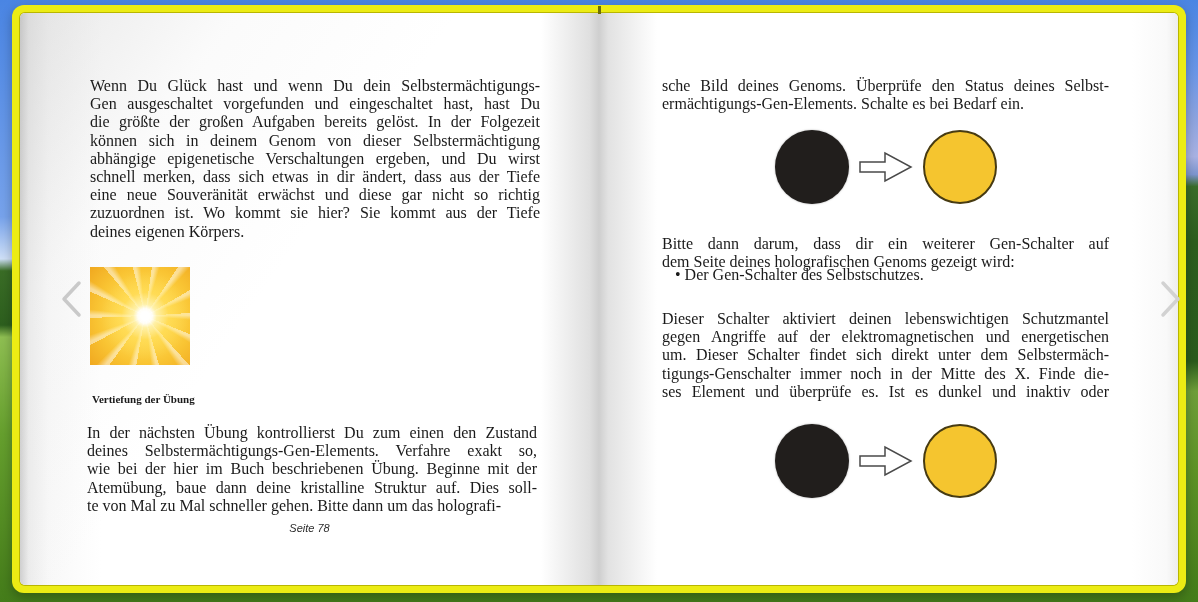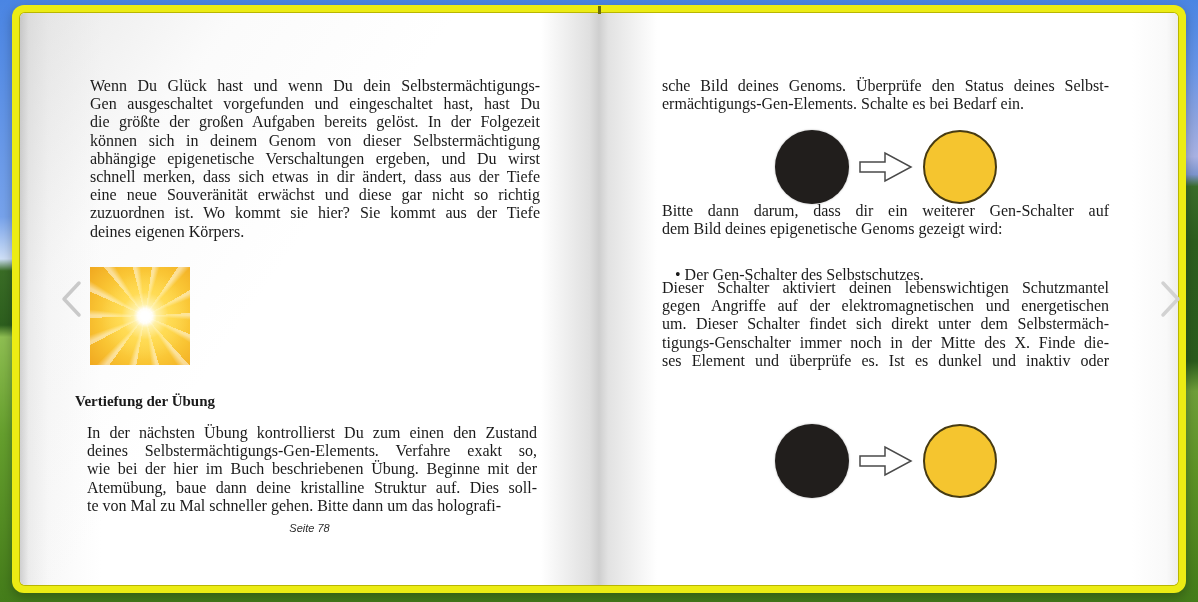--- a/index.html
+++ b/index.html
@@ -26,25 +26,25 @@
     background:linear-gradient(125deg,rgba(180,180,180,0.30) 0%,rgba(220,220,220,0.12) 22%,rgba(255,255,255,0) 45%);}
   .gutter{position:absolute;left:45%;top:0;width:10%;height:100%;pointer-events:none;
     background:linear-gradient(to right,rgba(110,110,110,0) 0%,rgba(110,110,110,0.22) 42%,rgba(95,95,95,0.30) 50%,rgba(110,110,110,0.20) 58%,rgba(110,110,110,0) 100%);}
   .spine-notch{position:absolute;left:50%;top:-9px;width:3px;height:9px;margin-left:-1px;background:#6d6d05;}
   
   .tblock{position:absolute;color:var(--text,#1a1a1a);font-size:16px;}
   .line{line-height:18.2px;text-align:justify;text-align-last:justify;white-space:nowrap;}
   .line.last{text-align-last:left;}
   .lp-p1{left:70px;top:64px;width:450px;}
   .lp-p2{left:67px;top:411px;width:450px;}
-  .heading{left:55px;top:380px;width:450px;font-weight:bold;font-size:15px;}
+  .heading{left:72px;top:380px;width:450px;font-weight:bold;font-size:11px;}
   .rp-p1{left:63px;top:64px;width:447px;}
-  .rp-p2{left:63px;top:189px;width:447px;}
+  .rp-p2{left:63px;top:222px;width:447px;}
   .rp-bullet{left:76px;top:253px;width:447px;line-height:18.2px;}
-  .rp-p3{left:63px;top:266px;width:447px;}
+  .rp-p3{left:63px;top:297px;width:447px;}
   .page-num{position:absolute;top:509px;width:100%;text-align:center;
     font-family:"Liberation Sans","DejaVu Sans",sans-serif;font-size:11px;color:#2b2b2b;font-style:italic;}
   
   .sun-image{position:absolute;left:70px;top:254px;width:100px;height:98px;
     background:
       radial-gradient(circle at 55% 50%, #ffffff 0 6%, rgba(255,255,255,0.92) 10%, rgba(255,244,180,0.8) 16%, rgba(255,222,90,0.45) 32%, rgba(255,210,60,0) 60%),
       repeating-conic-gradient(from 8deg at 55% 50%, rgba(255,255,255,0.50) 0deg 3deg, rgba(255,255,255,0) 9deg 26deg),
       radial-gradient(circle at 55% 50%, #ffe98c 0%, #ffd84e 35%, #f9c433 65%, #f0a81f 100%);}
   
   .switch-row{position:absolute;left:63px;width:447px;height:84px;display:flex;
@@ -105,21 +105,21 @@
           <div class="arrow-icon">
             <svg width="54" height="36" viewBox="0 0 54 36">
               <polygon points="1,13 26,13 26,4 52,18 26,32 26,23 1,23" fill="#ffffff" stroke="#4a4a4a" stroke-width="1.5" stroke-linejoin="miter"></polygon>
             </svg>
           </div>
           <div class="circle-on"></div>
         </div>
 
         <div class="tblock rp-p2">
             <div class="line">Bitte dann darum, dass dir ein weiterer Gen-Schalter auf</div>
-            <div class="line last">dem Bild deines epigenetische Genoms gezeigt wird:</div>
+            <div class="line last">dem Seite deines holografischen Genoms gezeigt wird:</div>
           </div>
         <div class="tblock rp-bullet">• Der Gen-Schalter des Selbstschutzes.</div>
         <div class="tblock rp-p3">
             <div class="line">Dieser Schalter aktiviert deinen lebenswichtigen Schutzmantel</div>
             <div class="line">gegen Angriffe auf der elektromagnetischen und energetischen</div>
             <div class="line">um. Dieser Schalter findet sich direkt unter dem Selbstermäch-</div>
             <div class="line">tigungs-Genschalter immer noch in der Mitte des X. Finde die-</div>
             <div class="line">ses Element und überprüfe es. Ist es dunkel und inaktiv oder</div>
           </div>
 

